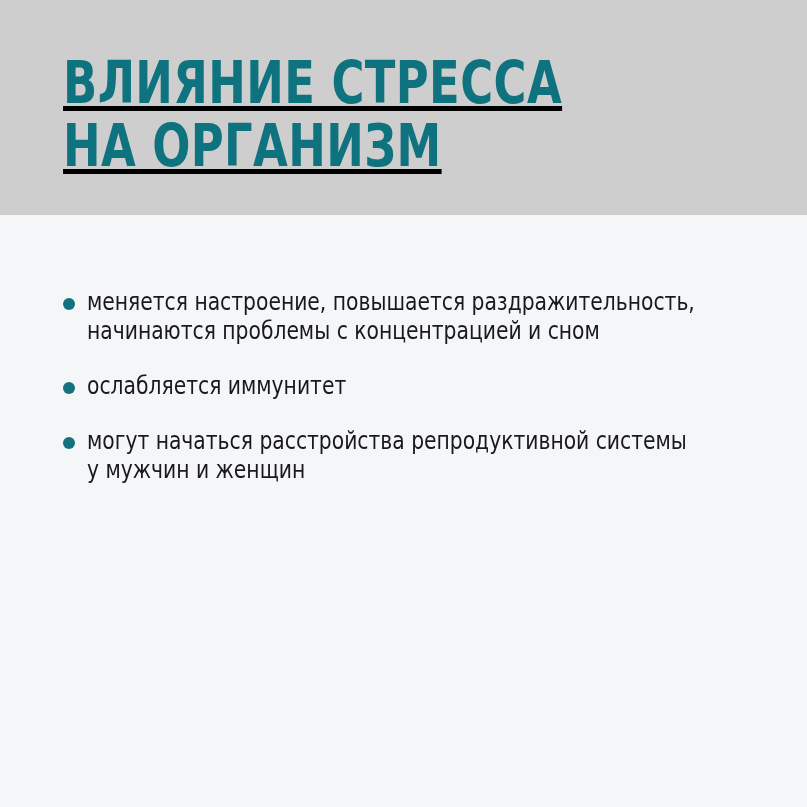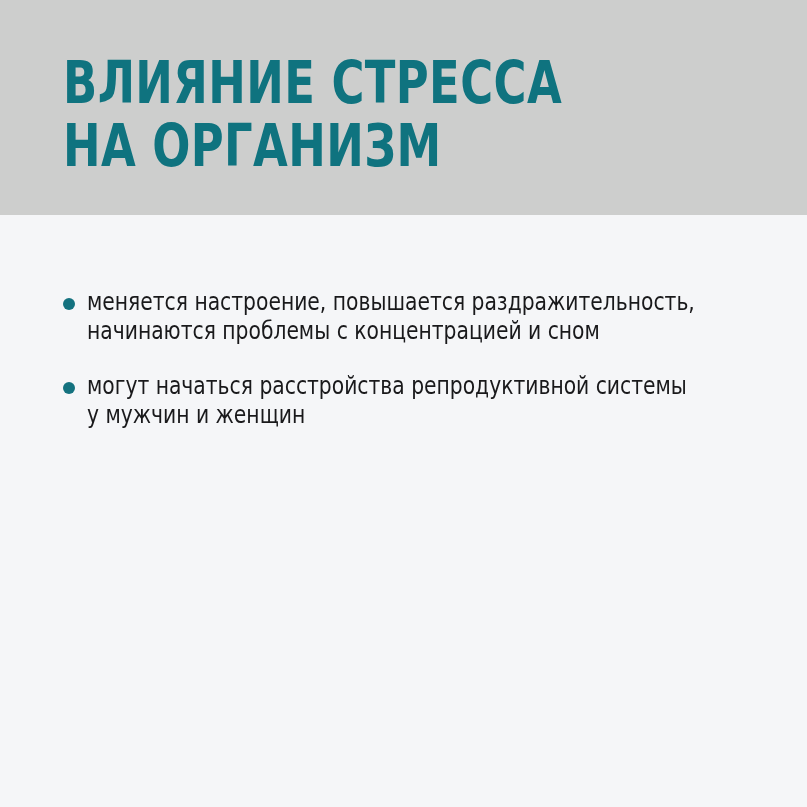--- a/index.html
+++ b/index.html
@@ -29,20 +29,21 @@
     background: #cdcecd;
     box-sizing: border-box;
     padding: 0 0 0 63px;
     display: flex;
     flex-direction: column;
     justify-content: center;
     flex: 0 0 auto;
   }
   .title-block {
     margin-top: 14px;
+    text-decoration: underline;
   }
   .title-line {
     display: block;
     color: #0f737f;
     font-family: "Liberation Sans Narrow", "DejaVu Sans Condensed", "Liberation Sans", sans-serif;
     font-weight: 700;
     font-size: 58px;
     line-height: 63px;
     letter-spacing: 0.5px;
     text-transform: uppercase;
@@ -108,20 +109,24 @@
   <main class="body-area">
     <ul class="bullet-list">
 
       <li class="bullet-item">
         <span class="bullet-dot"></span>
         <span class="bullet-text">меняется настроение, повышается раздражительность,
 начинаются проблемы с концентрацией и сном</span>
       </li>
 
 
+      <li class="bullet-item">
+        <span class="bullet-dot"></span>
+        <span class="bullet-text">ослабляется иммунитет</span>
+      </li>
 
 
 
       <li class="bullet-item">
         <span class="bullet-dot"></span>
         <span class="bullet-text">могут начаться расстройства репродуктивной системы
 у мужчин и женщин</span>
       </li>
 
     </ul>

